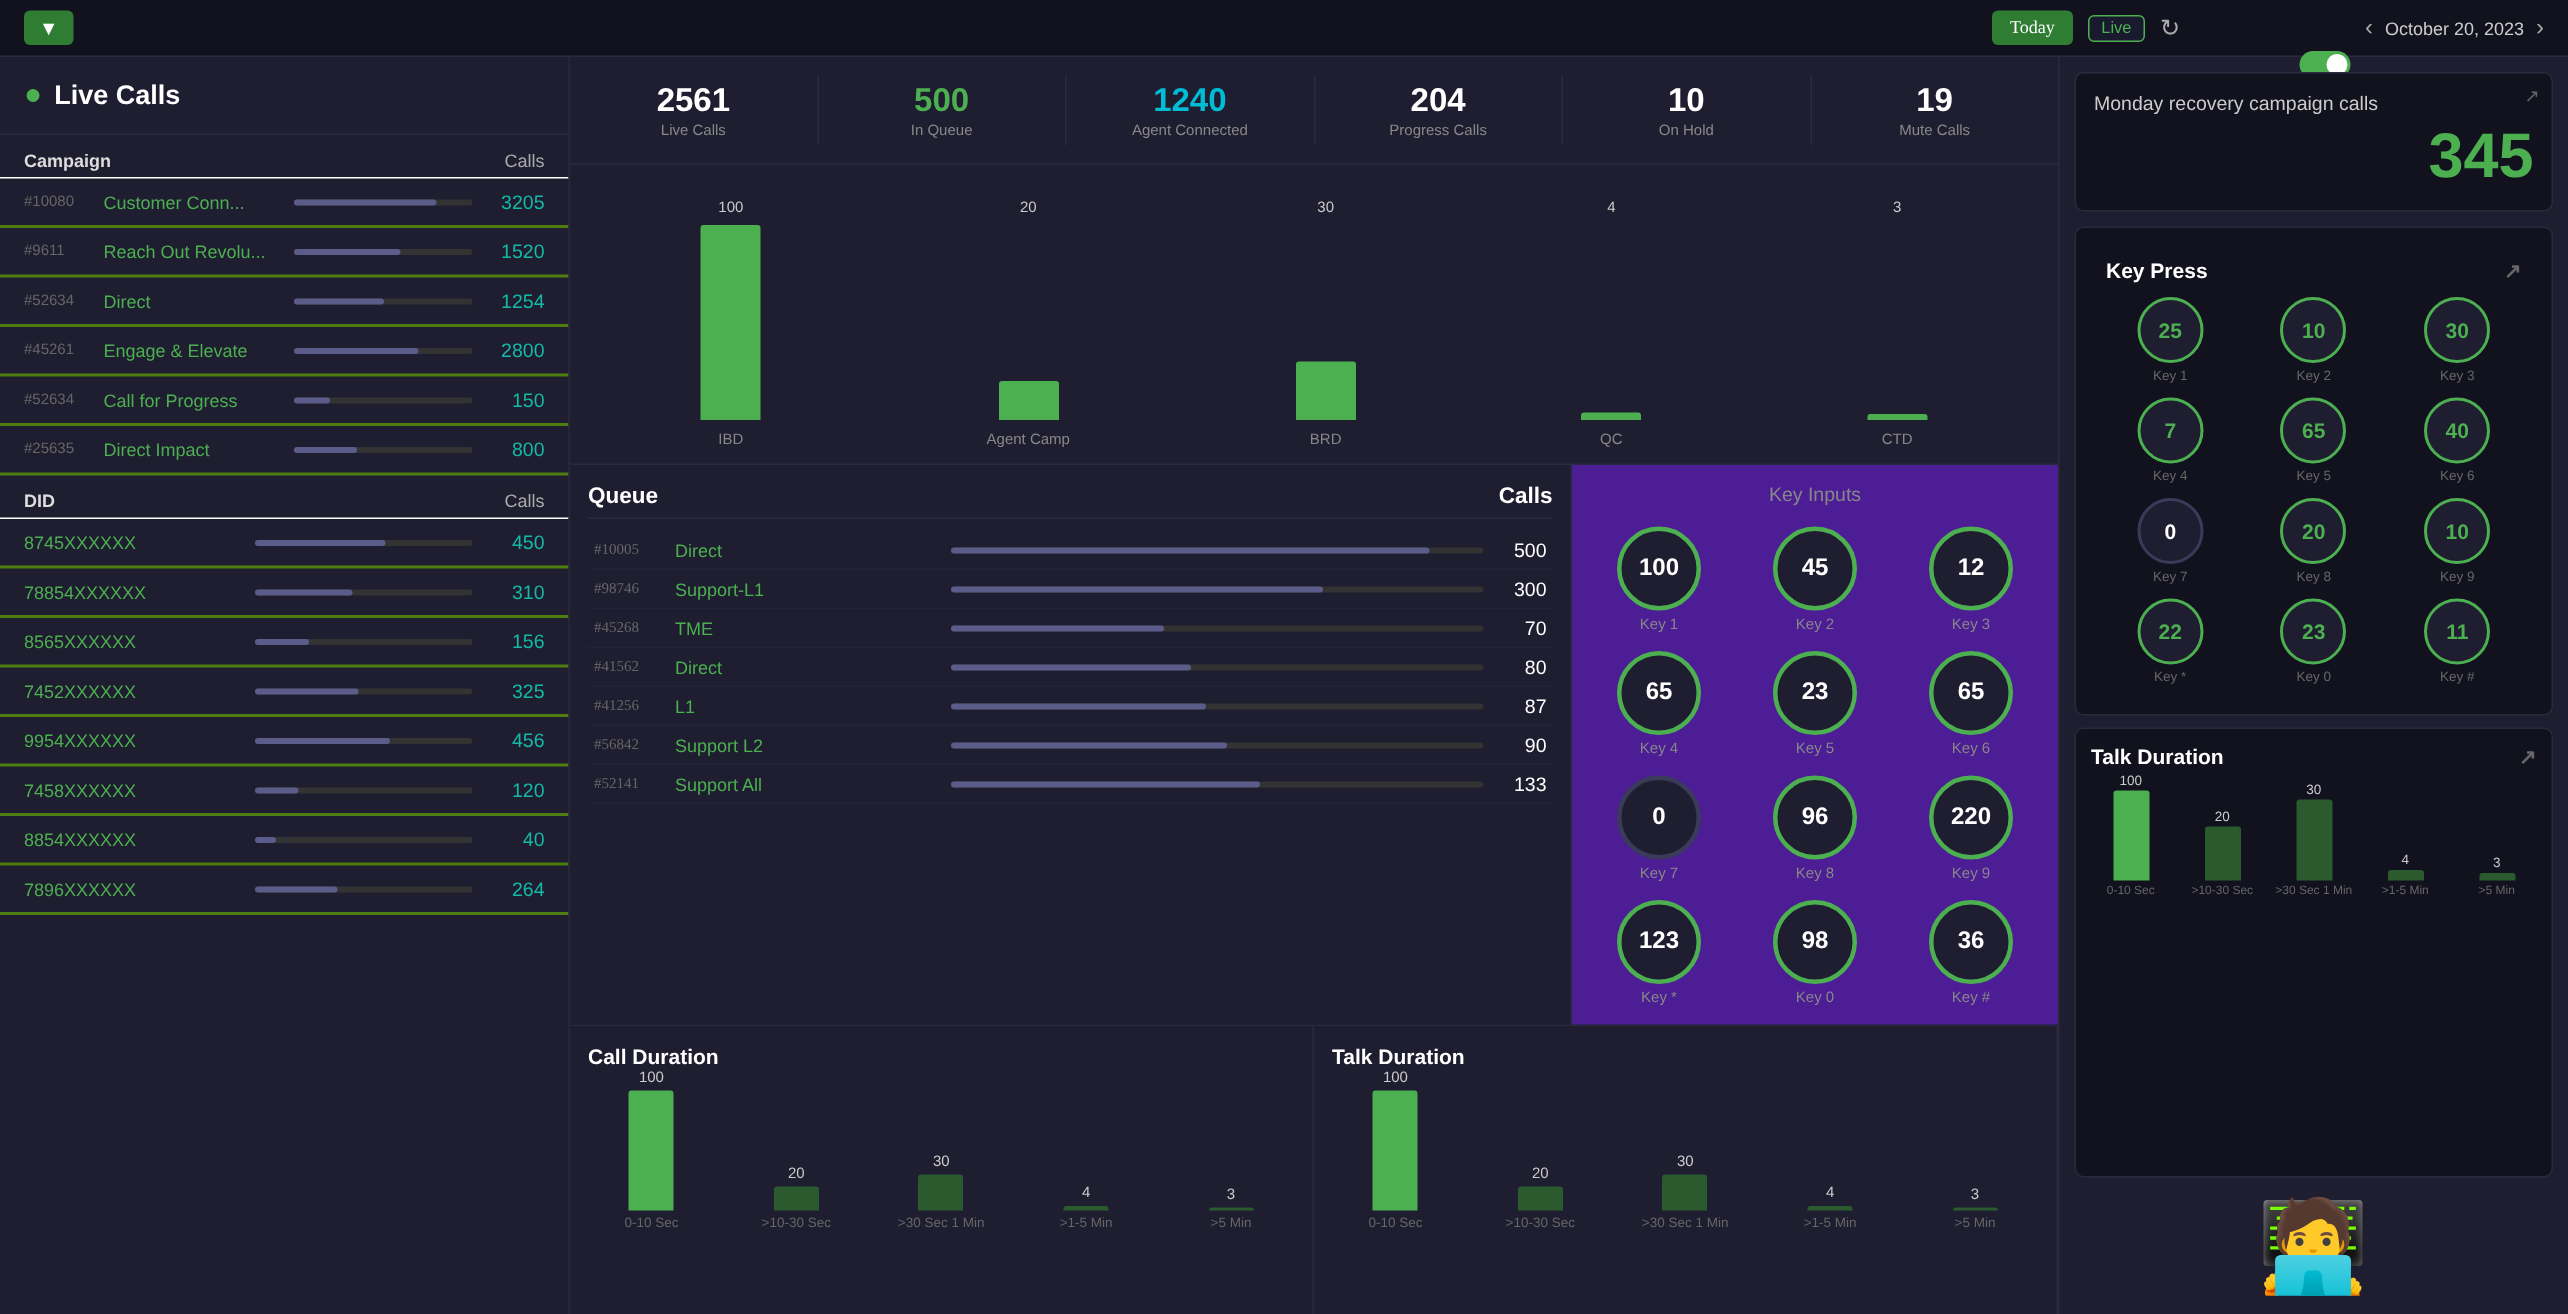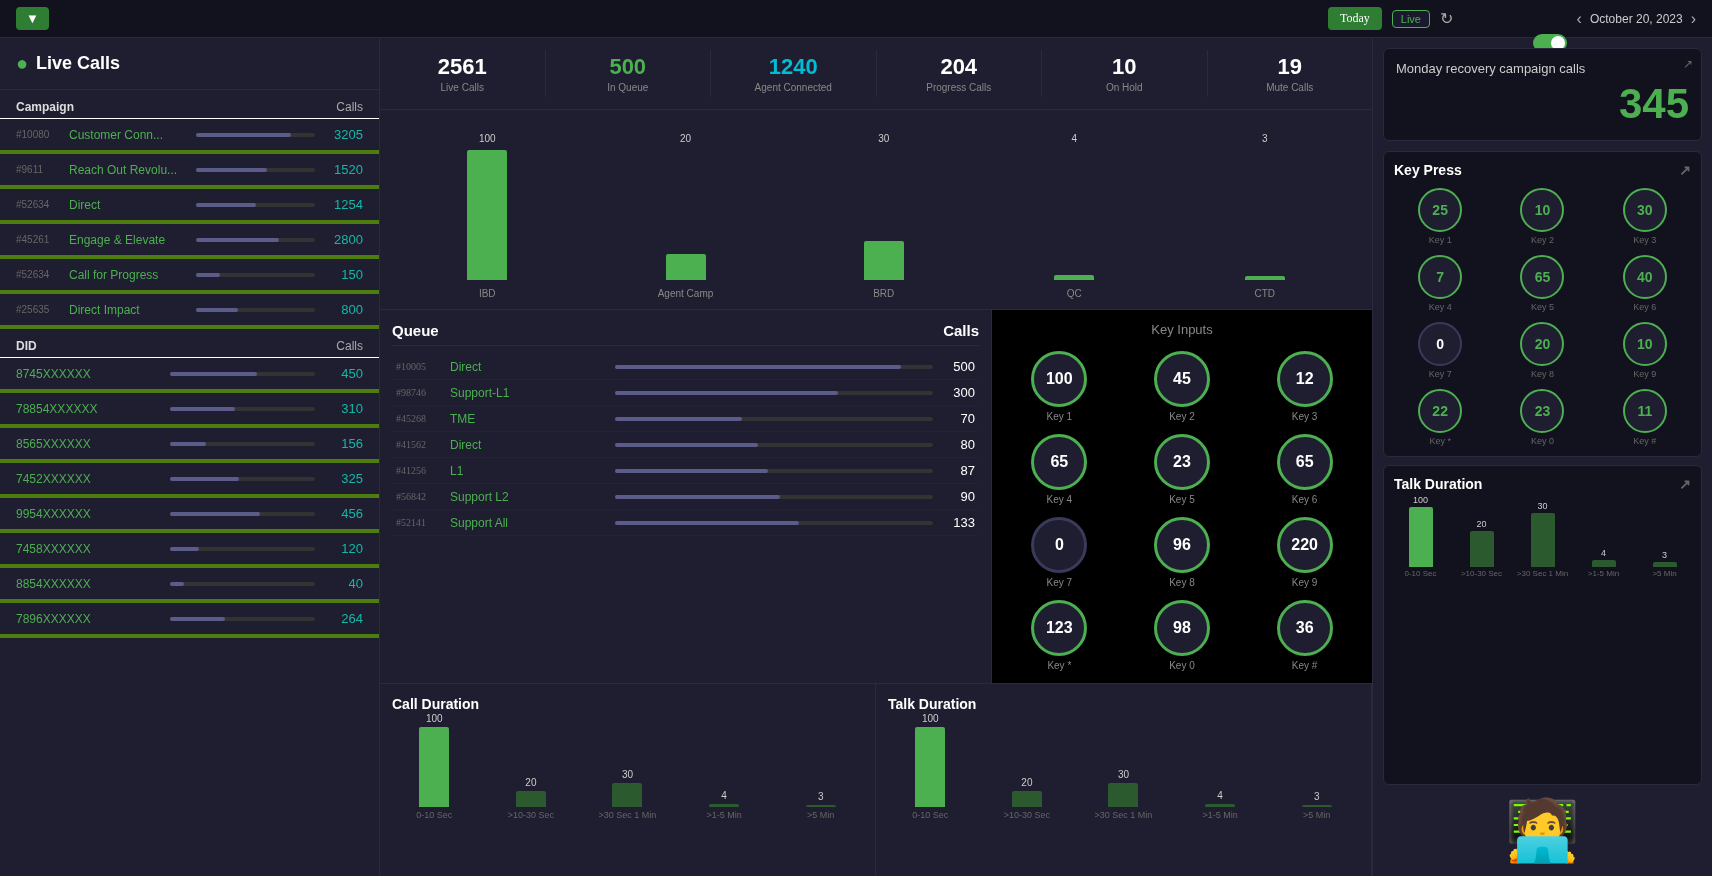--- a/index.html
+++ b/index.html
@@ -112,21 +112,21 @@
       font-size: 12px;
       border-bottom: 1px solid #ffffff;
     }
     .section-header .label { font-weight: bold; color: #ddd; }
     .section-header .calls-label { color: #aaa; }
 
     .table-row {
       display: flex;
       align-items: center;
       padding: 8px 16px;
-      border-bottom: 4px solid #4d7c0f;
+      border-bottom: 2px solid #4d7c0f;
       gap: 8px;
     }
     .row-id { color: #666; font-size: 10px; min-width: 45px; }
     .row-name { color: #4caf50; flex: 1; font-size: 12px; }
     .row-bar { flex: 1; height: 4px; background: #333; border-radius: 2px; position: relative; }
     .row-bar-fill { height: 100%; background: #5c5c8a; border-radius: 2px; }
     .row-value { color: #14b8a6; font-size: 13px; min-width: 40px; text-align: right; }
 
     
     .center-area {
@@ -218,22 +218,22 @@
       gap: 6px;
     }
     .queue-id { color: #666; font-size: 10px; min-width: 48px; font-family: Liberation Serif, serif; }
     .queue-name { color: #4caf50; flex: 1; }
     .queue-bar { flex: 2; height: 4px; background: #333; border-radius: 2px; }
     .queue-bar-fill { height: 100%; background: #5c5c8a; border-radius: 2px; }
     .queue-value { min-width: 36px; text-align: right; font-size: 13px; }
 
     
     .key-inputs-panel {
-      width: 380px;
-      background: #000000;
+      width: 324px;
+      background: #4c1d95;
       padding: 12px;
       flex-shrink: 0;
     }
     .key-inputs-title {
       text-align: center;
       color: #888;
       font-size: 13px;
       margin-bottom: 14px;
     }
     .key-grid {
@@ -321,21 +321,21 @@
       position: relative;
     }
     .campaign-name { font-size: 13px; color: #ccc; margin-bottom: 4px; }
     .campaign-count { font-size: 42px; font-weight: bold; color: #4caf50; text-align: right; }
     .expand-icon { position: absolute; top: 8px; right: 8px; color: #666; cursor: pointer; }
 
     .key-press-section {
       margin: 0 10px;
       background: #12121f;
       border-radius: 6px;
-      padding: 10px;
+      padding: 20px;
       border: 1px solid #2a2a3e;
     }
     .kp-title {
       display: flex;
       justify-content: space-between;
       font-size: 14px;
       font-weight: bold;
       margin-bottom: 10px;
     }
     .kp-grid {

